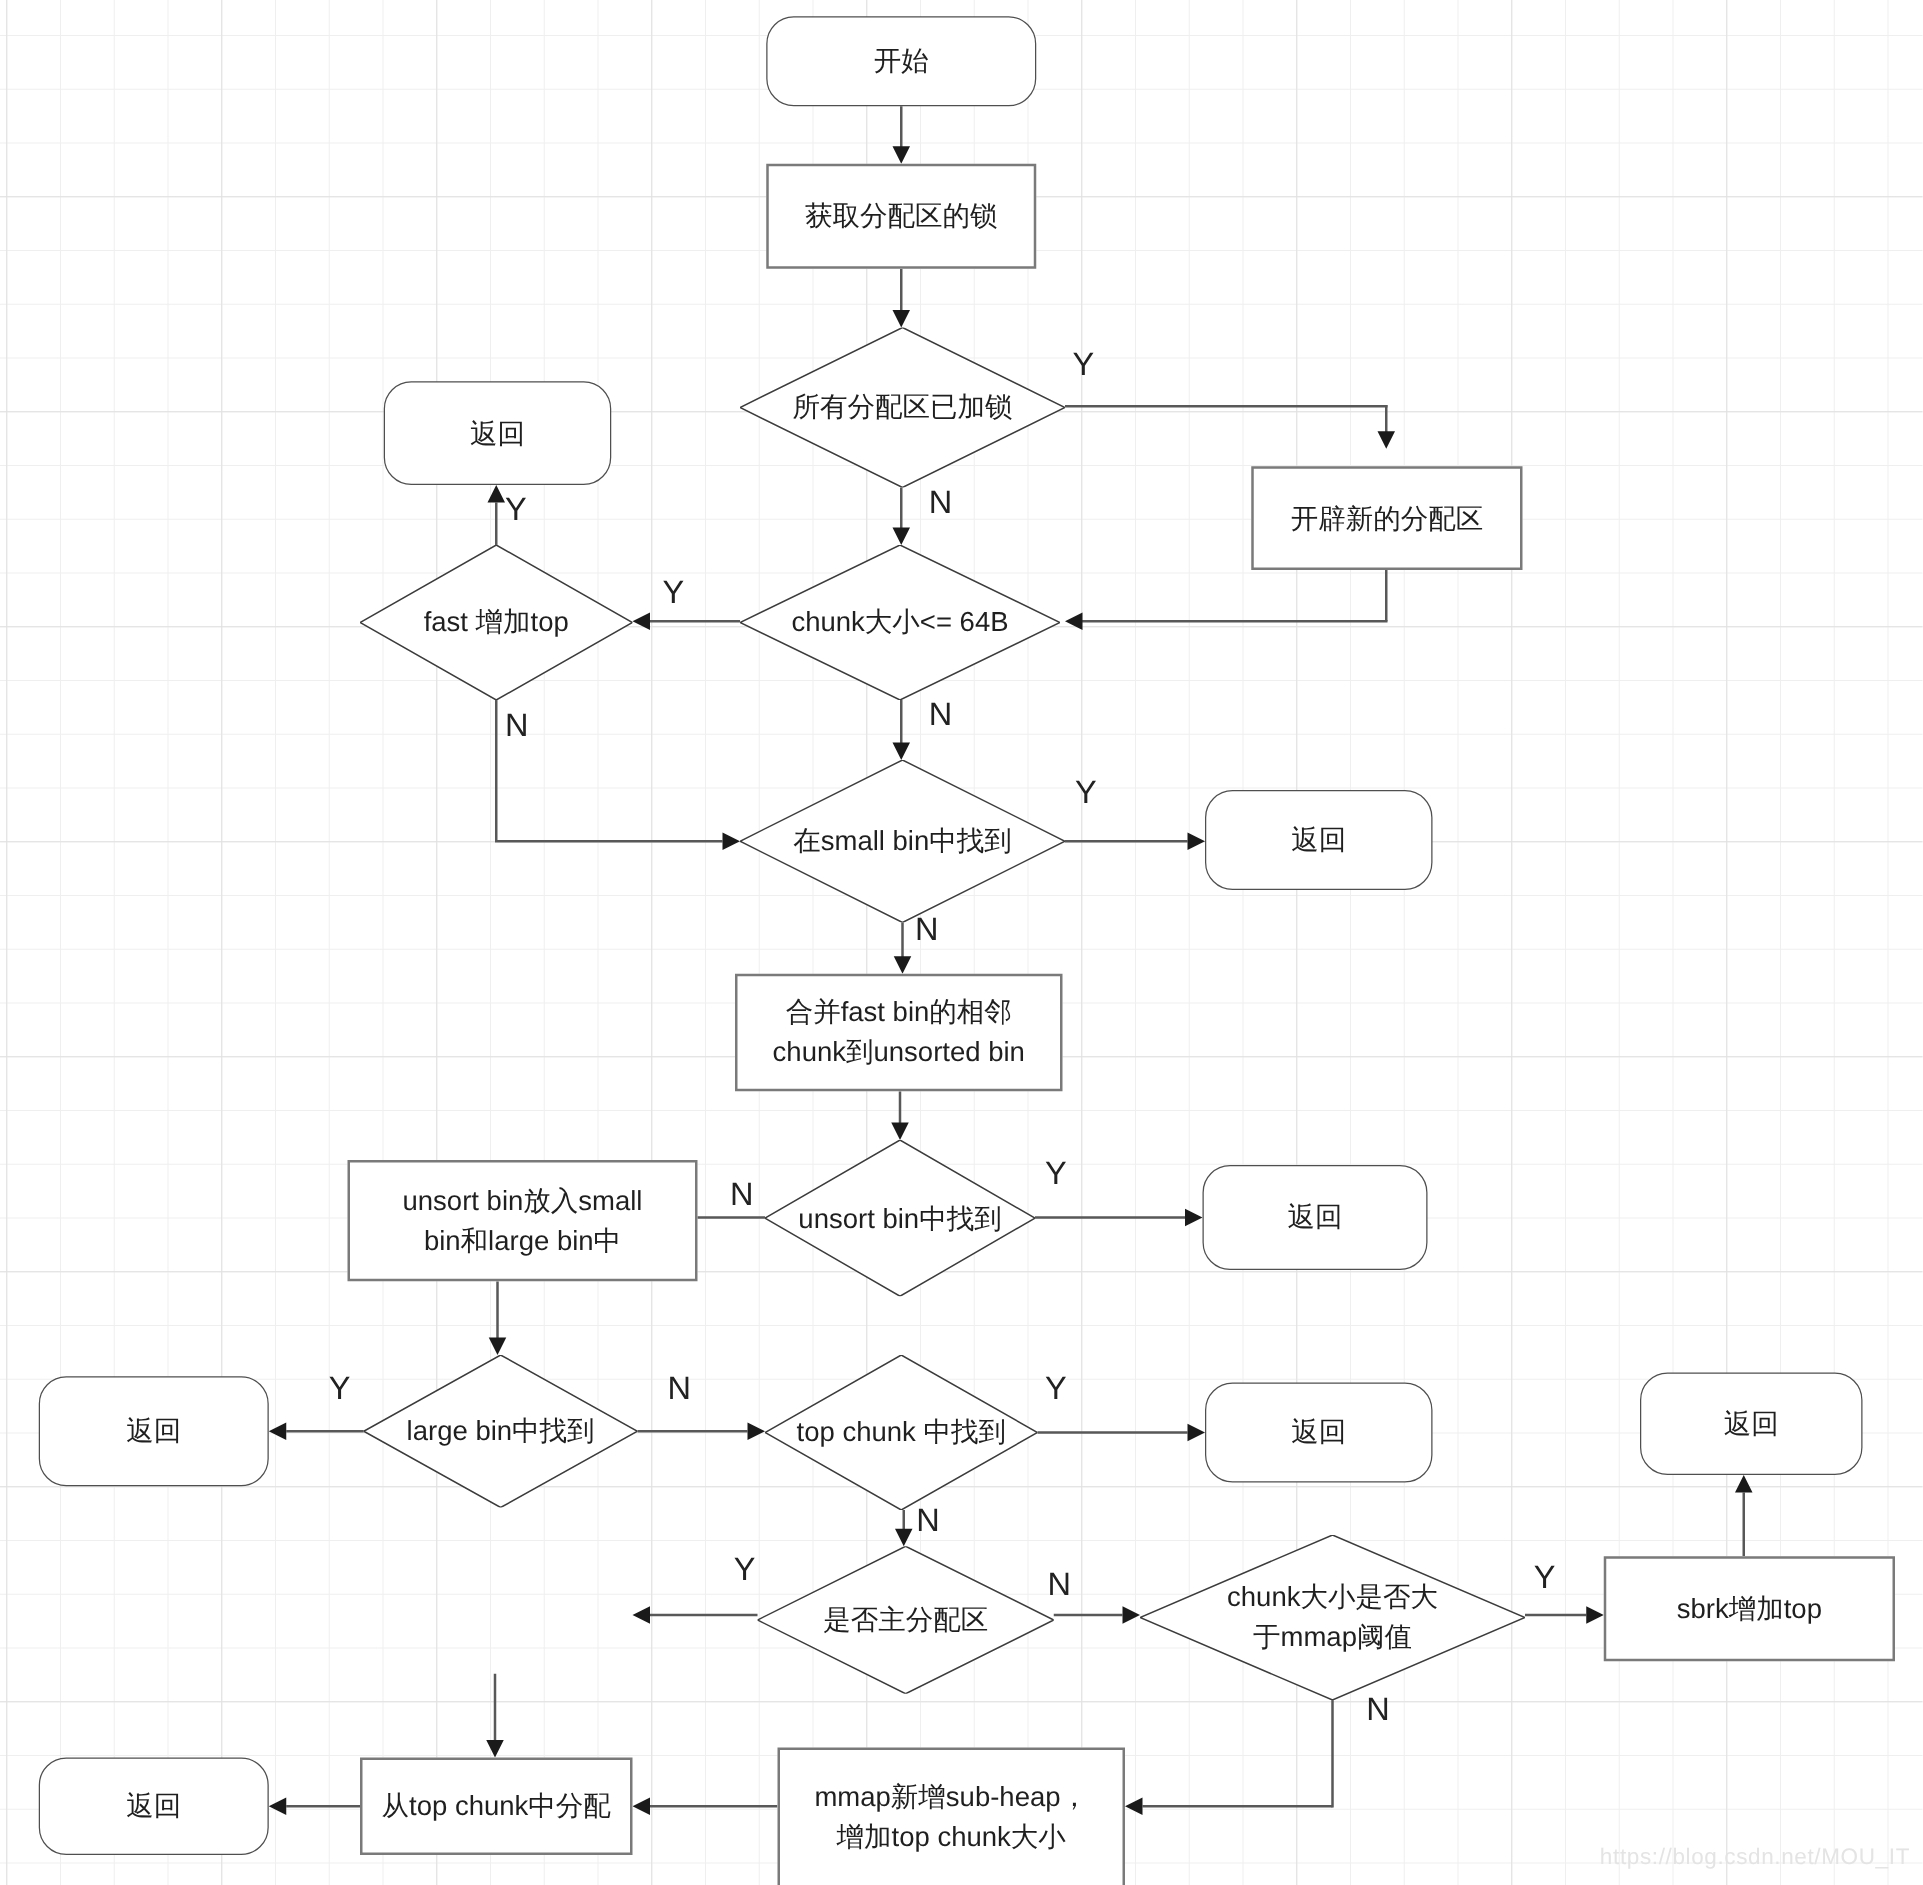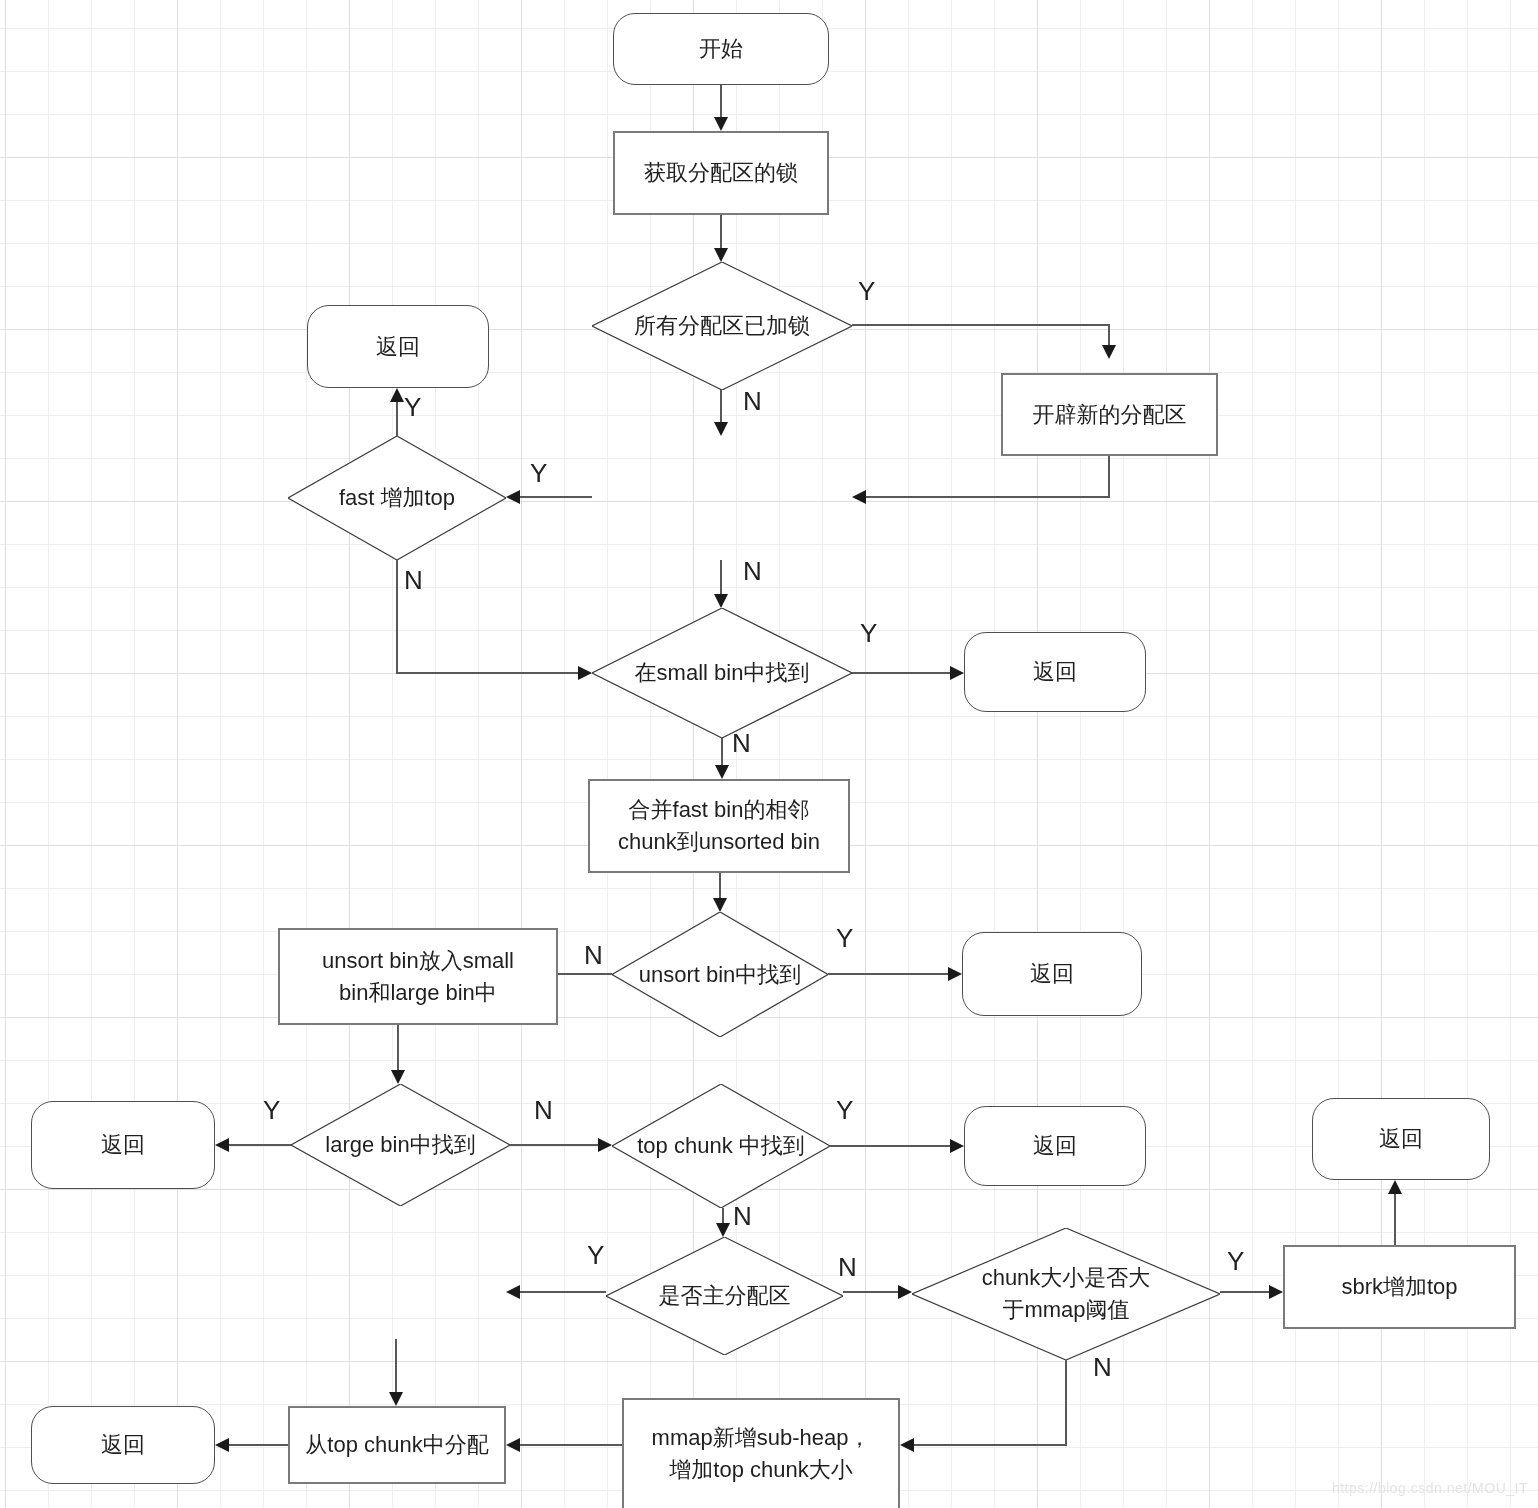--- a/index.html
+++ b/index.html
@@ -49,21 +49,21 @@
   .ah-right{border-top:7px solid transparent;border-bottom:7px solid transparent;border-left:14px solid #1a1a1a;}
   .yn{
     position:absolute;
     font-size:26px;
     color:#222222;
     line-height:1;
   }
   .watermark{
     position:absolute;
     right:10px;bottom:12px;
-    font-size:14px;
+    font-size:18px;
     color:#e4e4e4;
     letter-spacing:0.5px;
   }
 </style>
 </head>
 <body>
 
 <div class="canvas">
 
   <div class="edge" style="left:720px;top:85px;width:2px;height:34px;"></div>
@@ -161,20 +161,26 @@
   </div>
 
   <div class="node node-round" style="left:307px;top:305px;width:182px;height:83px;">
     <span class="node-label">返回</span>
   </div>
 
   <div class="node node-rect" style="left:1001px;top:359px;width:217px;height:83px;margin-top:14px;">
     <span class="node-label">开辟新的分配区</span>
   </div>
 
+  <div class="node node-diamond" style="left:592px;top:436px;width:256px;height:124px;">
+    <svg viewBox="0 0 100 100" preserveAspectRatio="none">
+        <polygon points="50,0 100,50 50,100 0,50" fill="#ffffff" stroke="#3c3c3c" stroke-width="1.2" vector-effect="non-scaling-stroke"></polygon>
+      </svg>
+    <span class="node-label">chunk大小&lt;= 64B</span>
+  </div>
 
   <div class="node node-diamond" style="left:288px;top:436px;width:218px;height:124px;">
     <svg viewBox="0 0 100 100" preserveAspectRatio="none">
         <polygon points="50,0 100,50 50,100 0,50" fill="#ffffff" stroke="#3c3c3c" stroke-width="1.2" vector-effect="non-scaling-stroke"></polygon>
       </svg>
     <span class="node-label">fast 增加top</span>
   </div>
 
   <div class="node node-diamond" style="left:592px;top:608px;width:260px;height:130px;">
     <svg viewBox="0 0 100 100" preserveAspectRatio="none">

